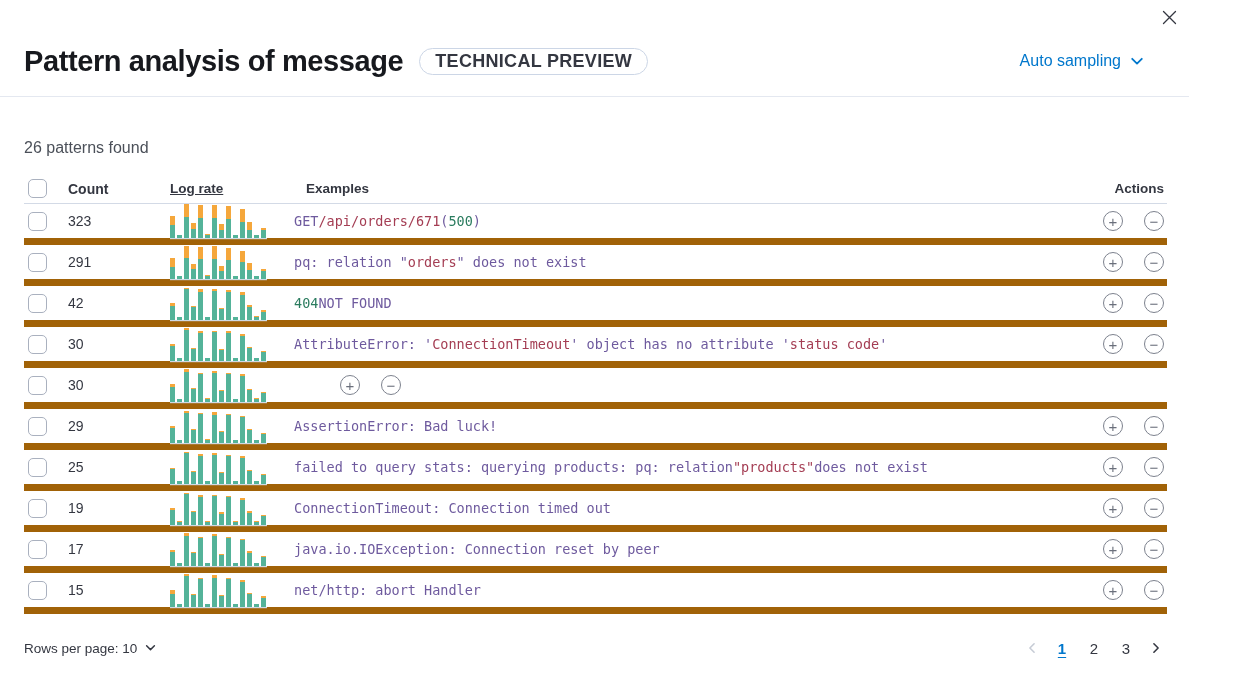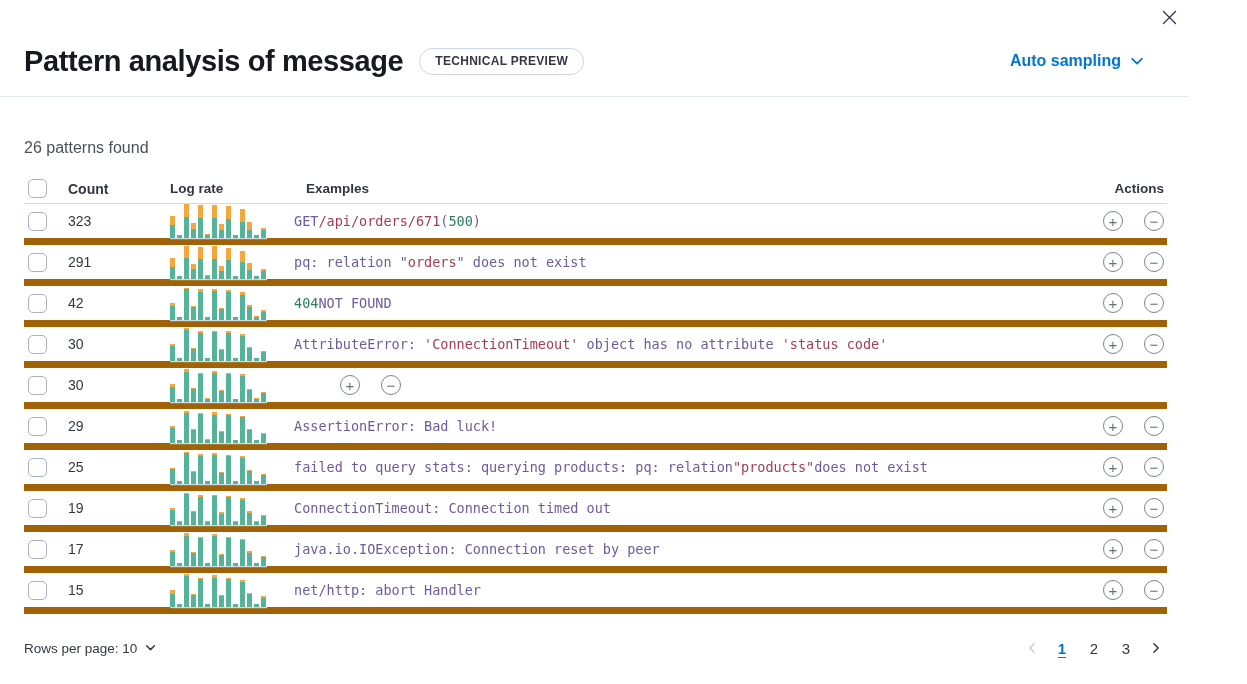--- a/index.html
+++ b/index.html
@@ -6,40 +6,40 @@
   html, body { width: 1247px; height: 684px; background: #fff; overflow: hidden;
     font-family: "Liberation Sans", sans-serif; color: #343741; }
 
   .flyout { position: relative; width: 1189px; height: 684px; background: #fff; }
 
   
   .header { display: flex; align-items: center; padding: 26px 44px 0 24px; height: 97px;
     border-bottom: 1px solid #e4e8f0; }
   .title { font-size: 29px; font-weight: 700; color: #17191e; letter-spacing: -0.4px; }
   .badge { margin-left: 16px; display: inline-flex; align-items: center; height: 27px;
-    padding: 0 15px; border: 1px solid #ccd6e6; border-radius: 14px; font-size: 12px;
+    padding: 0 15px; border: 1px solid #ccd6e6; border-radius: 14px; font-size: 18px;
     font-weight: 700; letter-spacing: 0.3px; color: #343741; background: #fff; white-space: nowrap; }
   .sampling { margin-left: auto; display: inline-flex; align-items: center; gap: 8px;
     color: var(--accent); font-size: 16px; cursor: pointer; background: none; border: none;
-    font-family: inherit; font-weight: bold; }
+    font-family: inherit; }
   .close-btn { position: absolute; top: 4px; right: 6px; background: none; border: none;
     padding: 6px; cursor: pointer; line-height: 0; }
 
   
   .summary { margin: 42px 24px 17px; font-size: 16px; color: #4b5059; }
 
   
   .table { margin: 0 22px 0 24px; }
   .thead { display: flex; align-items: center; height: 30px; border-bottom: 1px solid #d3dae6;
     font-size: 13.5px; font-weight: 700; color: #343741; }
   .trow { display: flex; align-items: center; height: 41px; border-bottom: 7px solid #a16207; }
   .cell { display: flex; align-items: center; }
   .c-check { width: 44px; padding-left: 4px; }
   .c-count { width: 102px; font-size: 14px; }
-  .c-rate  { width: 124px; }
+  .c-rate  { width: 124px; text-decoration: underline; }
   .c-ex    { flex: 1; min-width: 0; overflow: hidden; white-space: nowrap;
     font-family: "DejaVu Sans Mono", monospace; font-size: 13.5px; font-weight: 500; }
   .c-act   { width: 110px; justify-content: flex-end; gap: 21px; padding-right: 3px; }
   .thead .c-act { font-size: 13.5px; }
 
   .checkbox { width: 19px; height: 19px; border: 1px solid #aab1bf; border-radius: 5px;
     background: #fff; display: inline-block; cursor: pointer; }
 
   .seg-p { color: var(--code-p); }
   .seg-r { color: var(--code-r); }

